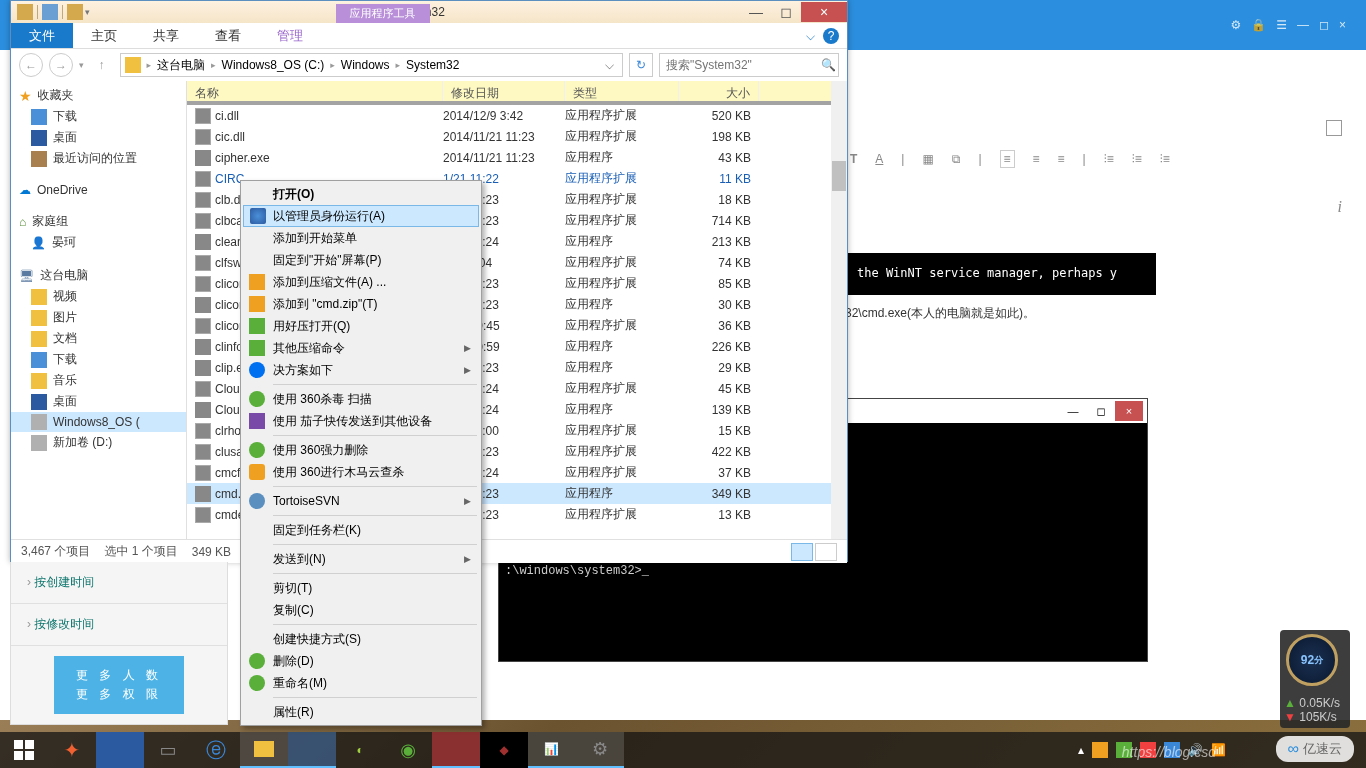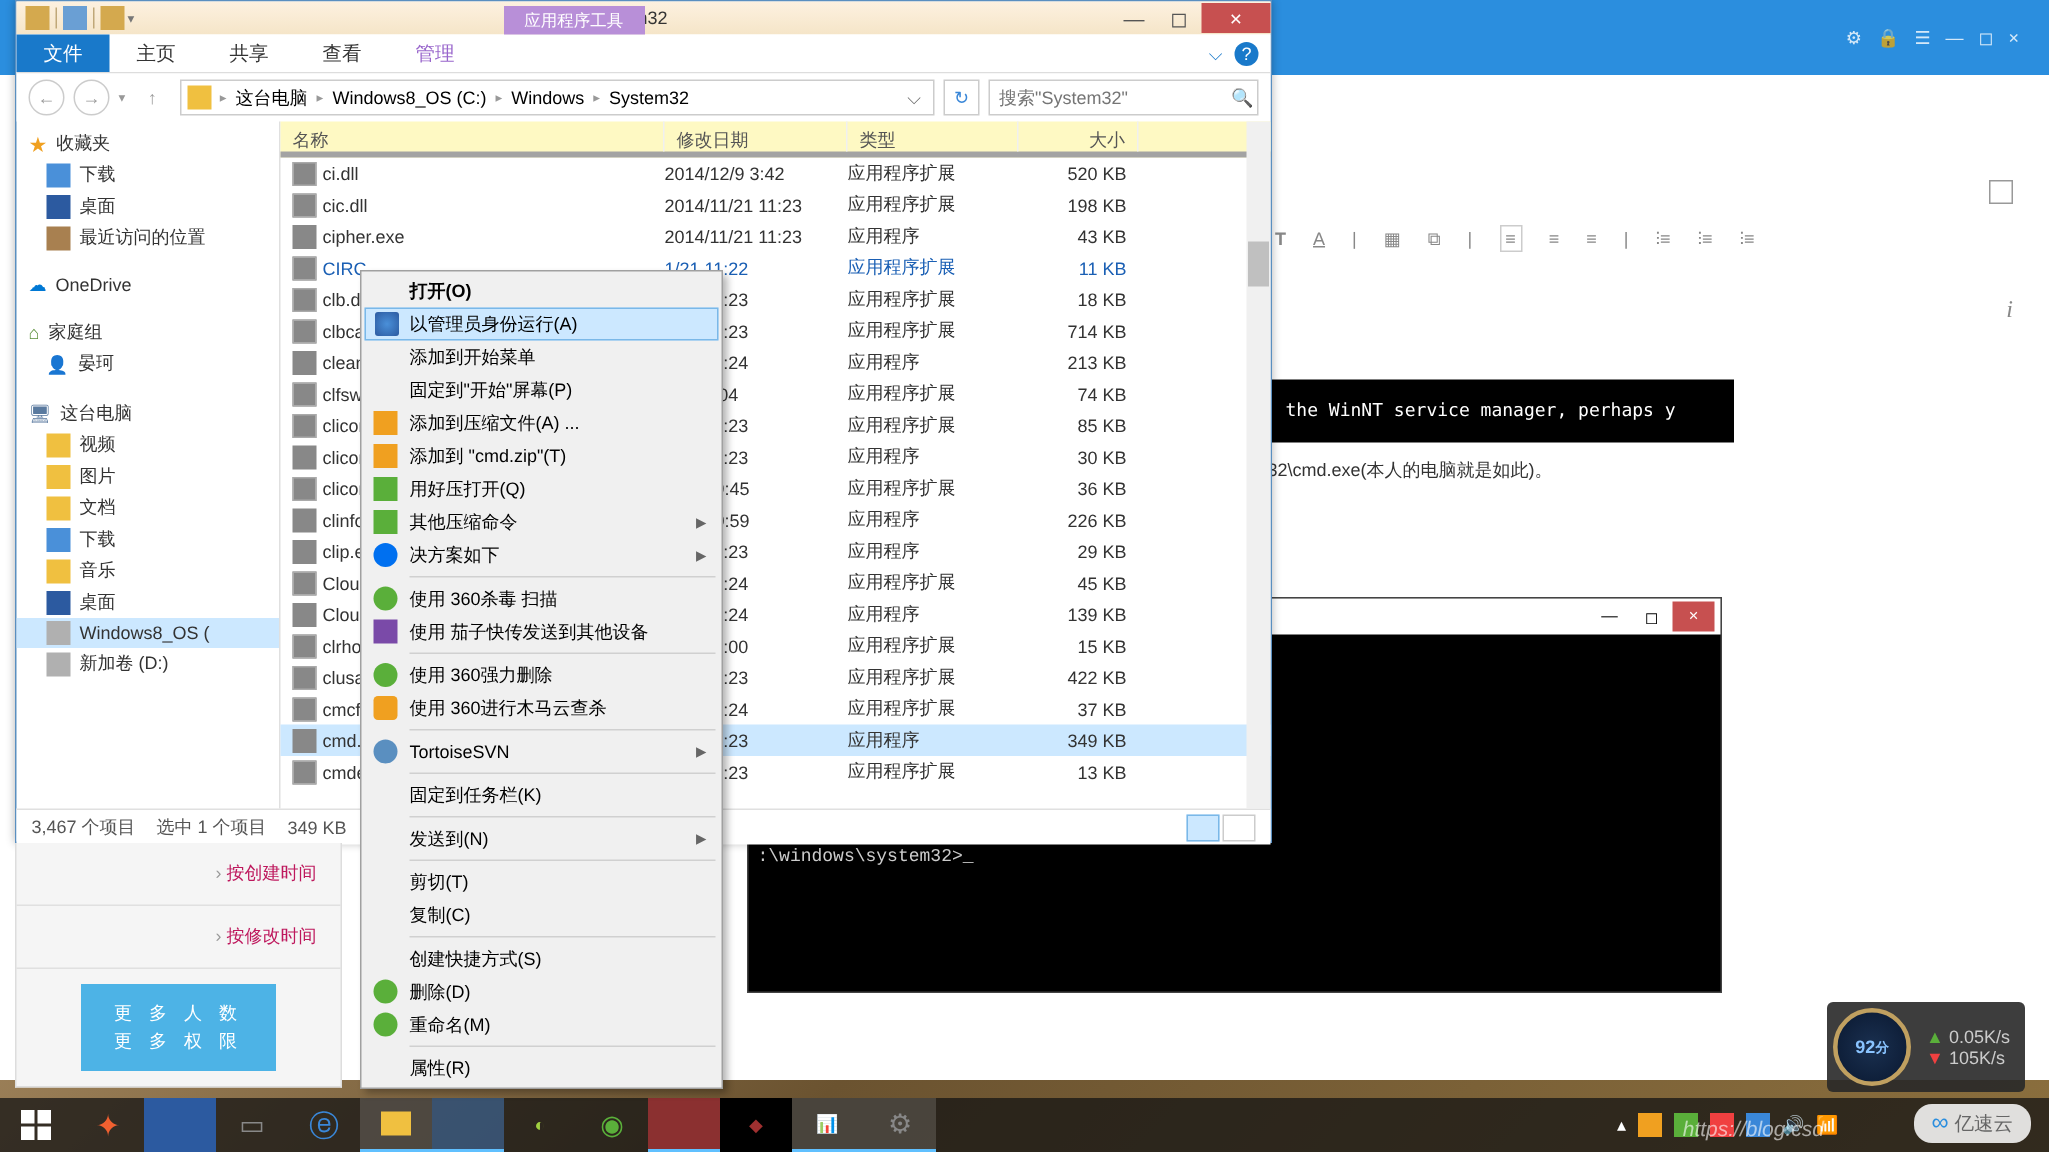--- a/index.html
+++ b/index.html
@@ -111,21 +111,21 @@
 .cm-icon.zip { background: #f0a020; }
 .cm-icon.hao { background: #5aaf3a; }
 .cm-icon.bt { background: #0070f0; border-radius: 50%; }
 .cm-icon.s360 { background: #5aaf3a; border-radius: 50%; }
 .cm-icon.eggplant { background: #7a4aa8; }
 .cm-icon.horse { background: #f0a020; border-radius: 3px; }
 .cm-icon.svn { background: #5a8fc0; border-radius: 50%; }
 
 
 .side-panel { position: absolute; top: 562px; left: 10px; width: 218px; background: #f5f5f5; border: 1px solid #ddd; border-top: none; }
-.side-item { padding: 12px 16px; border-bottom: 1px solid #e0e0e0; font-size: 12px; color: #be185d; text-align: right; }
+.side-item { padding: 12px 16px; border-bottom: 1px solid #e0e0e0; font-size: 12px; color: #0f766e; }
 .side-item::before { content: "› "; color: #999; }
 .side-button { margin: 10px auto; width: 130px; background: #4db3e6; color: #fff; text-align: center; padding: 10px 0; font-size: 13px; letter-spacing: 4px; line-height: 1.6; }
 
 
 .taskbar { position: absolute; bottom: 0; left: 0; right: 0; height: 36px; background: rgba(20,20,20,0.75); display: flex; align-items: center; }
 .tb-item { width: 48px; height: 36px; display: flex; align-items: center; justify-content: center; }
 .tb-item.active { background: rgba(255,255,255,0.15); border-bottom: 2px solid #60c0ff; }
 .tb-icon-start { width: 20px; height: 20px; display: grid; grid-template-columns: 1fr 1fr; gap: 2px; }
 .tb-icon-start div { background: #fff; }
 .tb-tray { margin-left: auto; display: flex; align-items: center; gap: 8px; padding-right: 140px; color: #fff; font-size: 11px; }
@@ -593,21 +593,21 @@
 
 <div class="side-panel">
   <div class="side-item">按创建时间</div>
   <div class="side-item">按修改时间</div>
   <div class="side-button">
     <div>更 多 人 数</div>
     <div>更 多 权 限</div>
   </div>
 </div>
 
-<div class="netspeed" style="bottom:40px;">
+<div class="netspeed" style="bottom:40px;flex-direction:column;">
   <div class="gauge">
     <span>92</span>
       <span style="font-size:9px;">分</span>
   </div>
   <div class="speeds">
     <div>0.05K/s</div>
     <div>105K/s</div>
   </div>
 </div>
 

